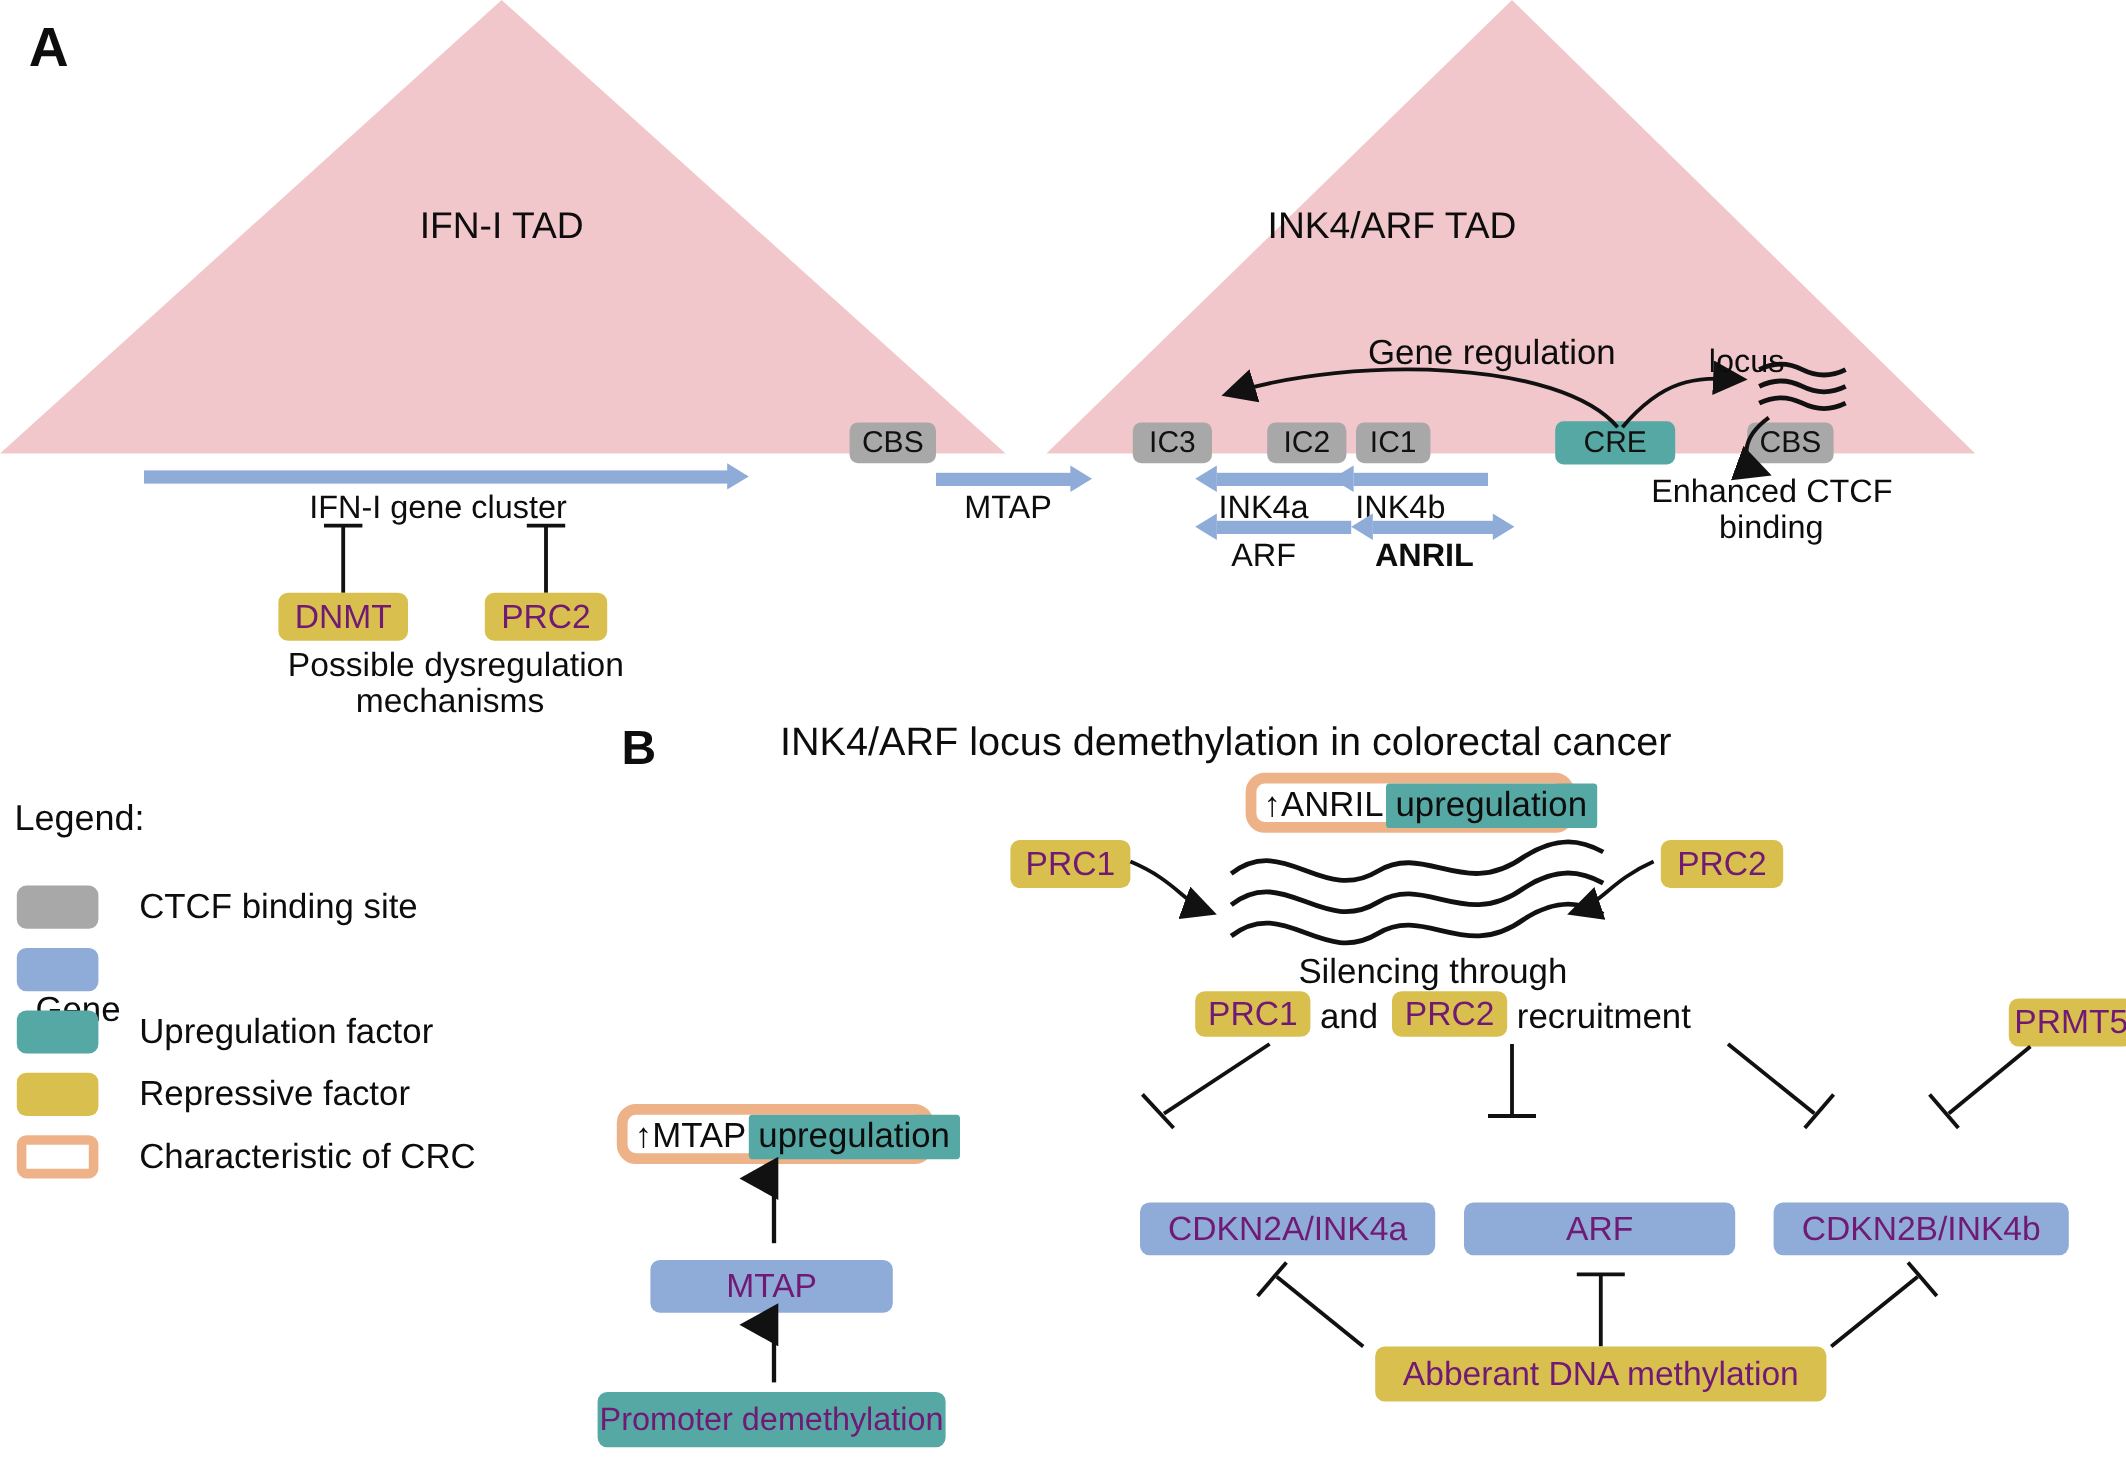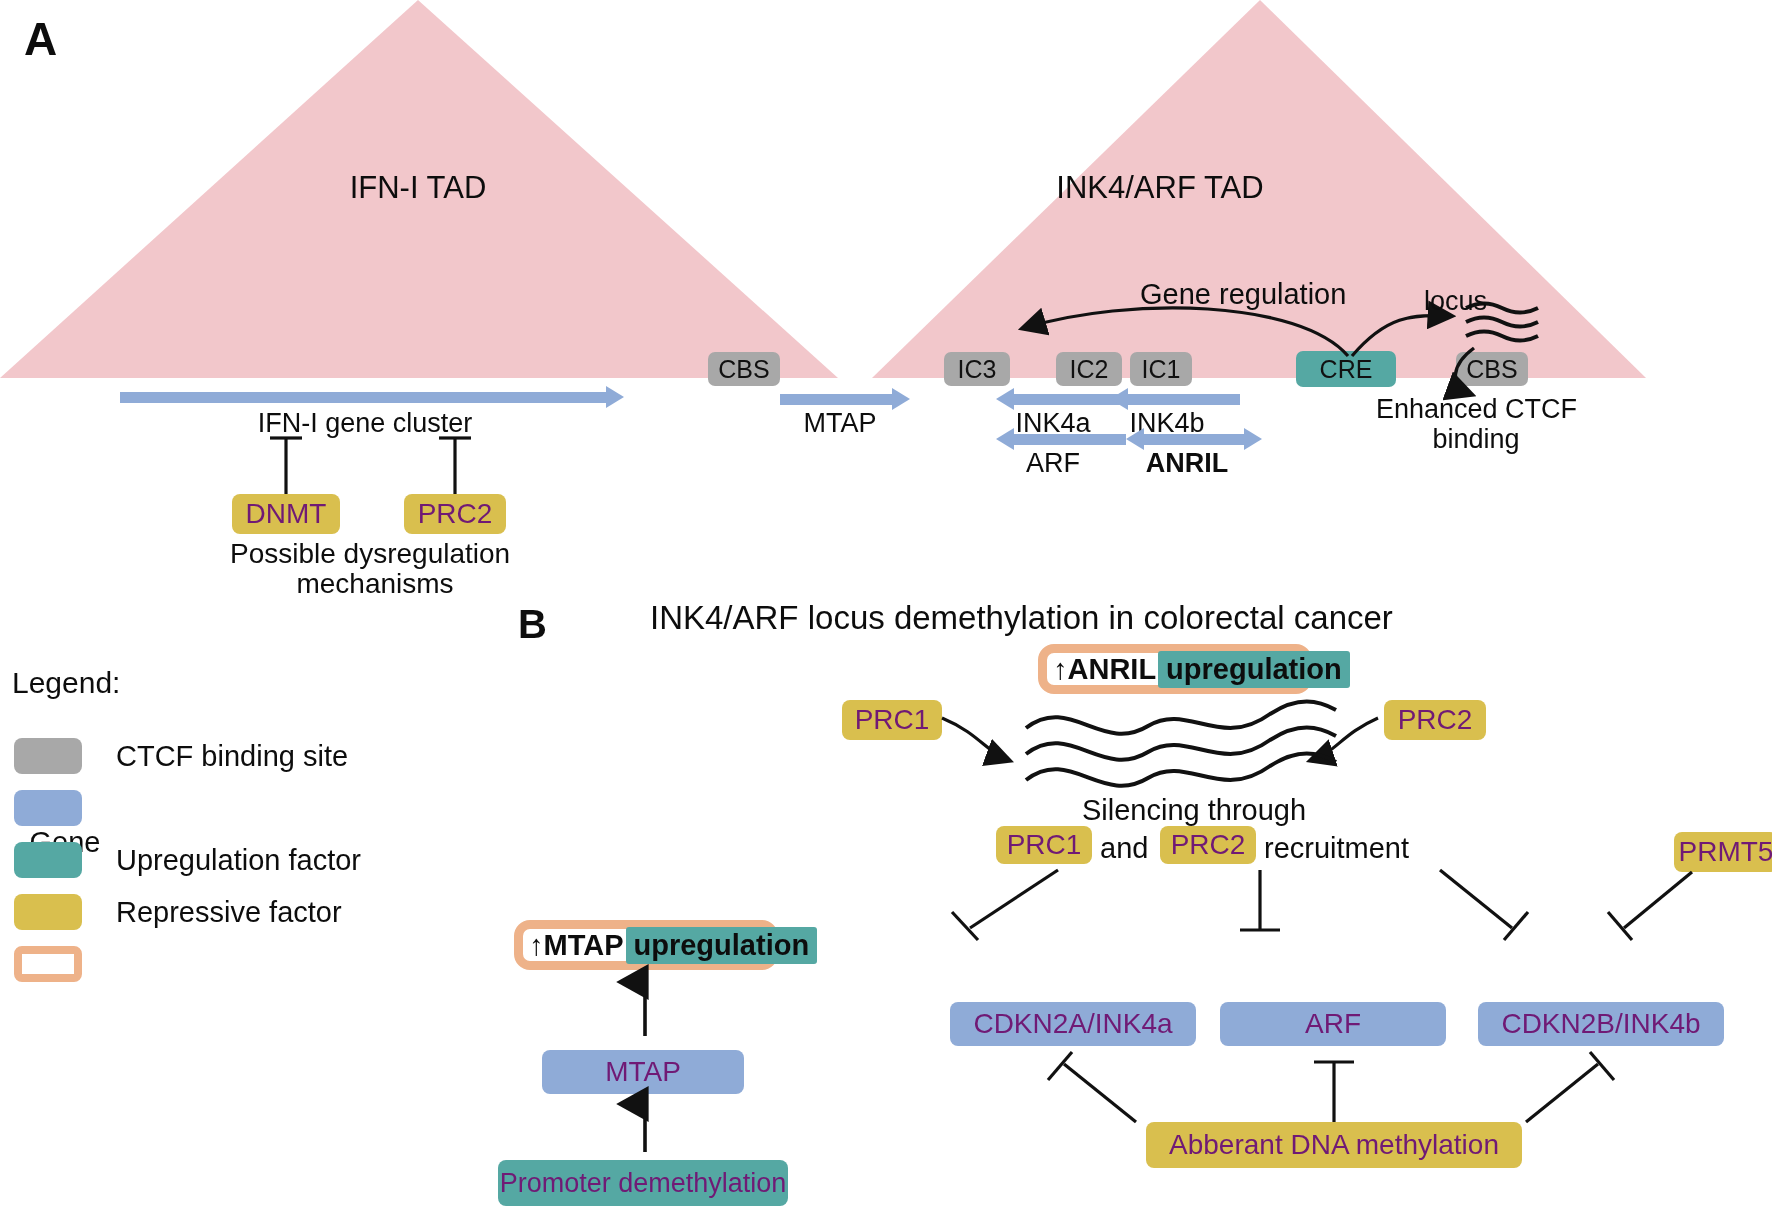--- a/index.html
+++ b/index.html
@@ -33,21 +33,21 @@
   
   .box{
     position:absolute;border-radius:8px;display:flex;align-items:center;justify-content:center;
     font-size:28px;line-height:1;color:#701a75;white-space:nowrap;box-sizing:border-box;
   }
   .b-gold{background:#d9bf4e;}
   .b-blue{background:#8fabd7;}
   .b-teal{background:#55a8a3;}
   .crc-frame{
     position:absolute;border:9px solid #eeb289;border-radius:16px;background:#fff;box-sizing:border-box;
-    display:flex;align-items:center;justify-content:flex-start;font-weight:bold;
+    display:flex;align-items:flex-start;justify-content:flex-start;
   }
   .crc-inner{display:flex;align-items:center;font-size:29px;white-space:nowrap;line-height:1;}
   .crc-plain{padding:0 2px 0 6px;}
   .crc-high{background:#55a8a3;padding:4px 8px;border-radius:3px;}
   
   .legend-title{position:absolute;font-size:30px;}
   .legend-row{position:absolute;display:flex;align-items:center;}
   .legend-swatch{width:68px;height:36px;border-radius:8px;margin-right:34px;box-sizing:border-box;}
   .legend-label{font-size:29px;white-space:nowrap;}
   svg{position:absolute;overflow:visible;}
@@ -120,21 +120,21 @@
 <svg width="420" height="130" style="left:250px;top:432px;">
   <path d="M36,6 L36,62" stroke="#111" stroke-width="3.2" fill="none"></path>
   <path d="M20,6 L52,6" stroke="#111" stroke-width="3.2" fill="none"></path>
   <path d="M205,6 L205,62" stroke="#111" stroke-width="3.2" fill="none"></path>
   <path d="M189,6 L221,6" stroke="#111" stroke-width="3.2" fill="none"></path>
 </svg>
 
 <div class="box b-gold" style="left:232px;top:494px;width:108px;height:40px;">DNMT</div>
 <div class="box b-gold" style="left:404px;top:494px;width:102px;height:40px;">PRC2</div>
 
-<div class="txt" style="left:230px;top:538px;font-size:28px;text-align:left;width:290px;">Possible dysregulation</div>
+<div class="txt" style="left:230px;top:538px;font-size:28px;text-align:right;width:290px;">Possible dysregulation</div>
 <div class="txt" style="left:230px;top:568px;font-size:28px;text-align:center;width:290px;">mechanisms</div>
 
 <div class="panel-letter abs" style="left:518px;top:602px;font-size:40px;">B</div>
 <div class="txt" style="left:650px;top:600px;font-size:33px;">INK4/ARF locus demethylation in colorectal cancer</div>
 
 <div class="crc-frame" style="left:1038px;top:644px;width:274px;height:50px;">
   <span class="crc-inner">
     <span class="crc-plain">↑ANRIL</span>
     <span class="crc-high">upregulation</span>
   </span>
@@ -236,13 +236,14 @@
   <span class="legend-label">Upregulation factor</span>
 </div>
 
 <div class="legend-row" style="left:14px;top:894px;">
   <span class="legend-swatch" style="background:#d9bf4e;"></span>
   <span class="legend-label">Repressive factor</span>
 </div>
 
 <div class="legend-row" style="left:14px;top:946px;">
   <span class="legend-swatch" style="background:#fff;border:8px solid #eeb289;"></span>
+  <span class="legend-label">Characteristic of CRC</span>
 </div>
 
 </body></html>

